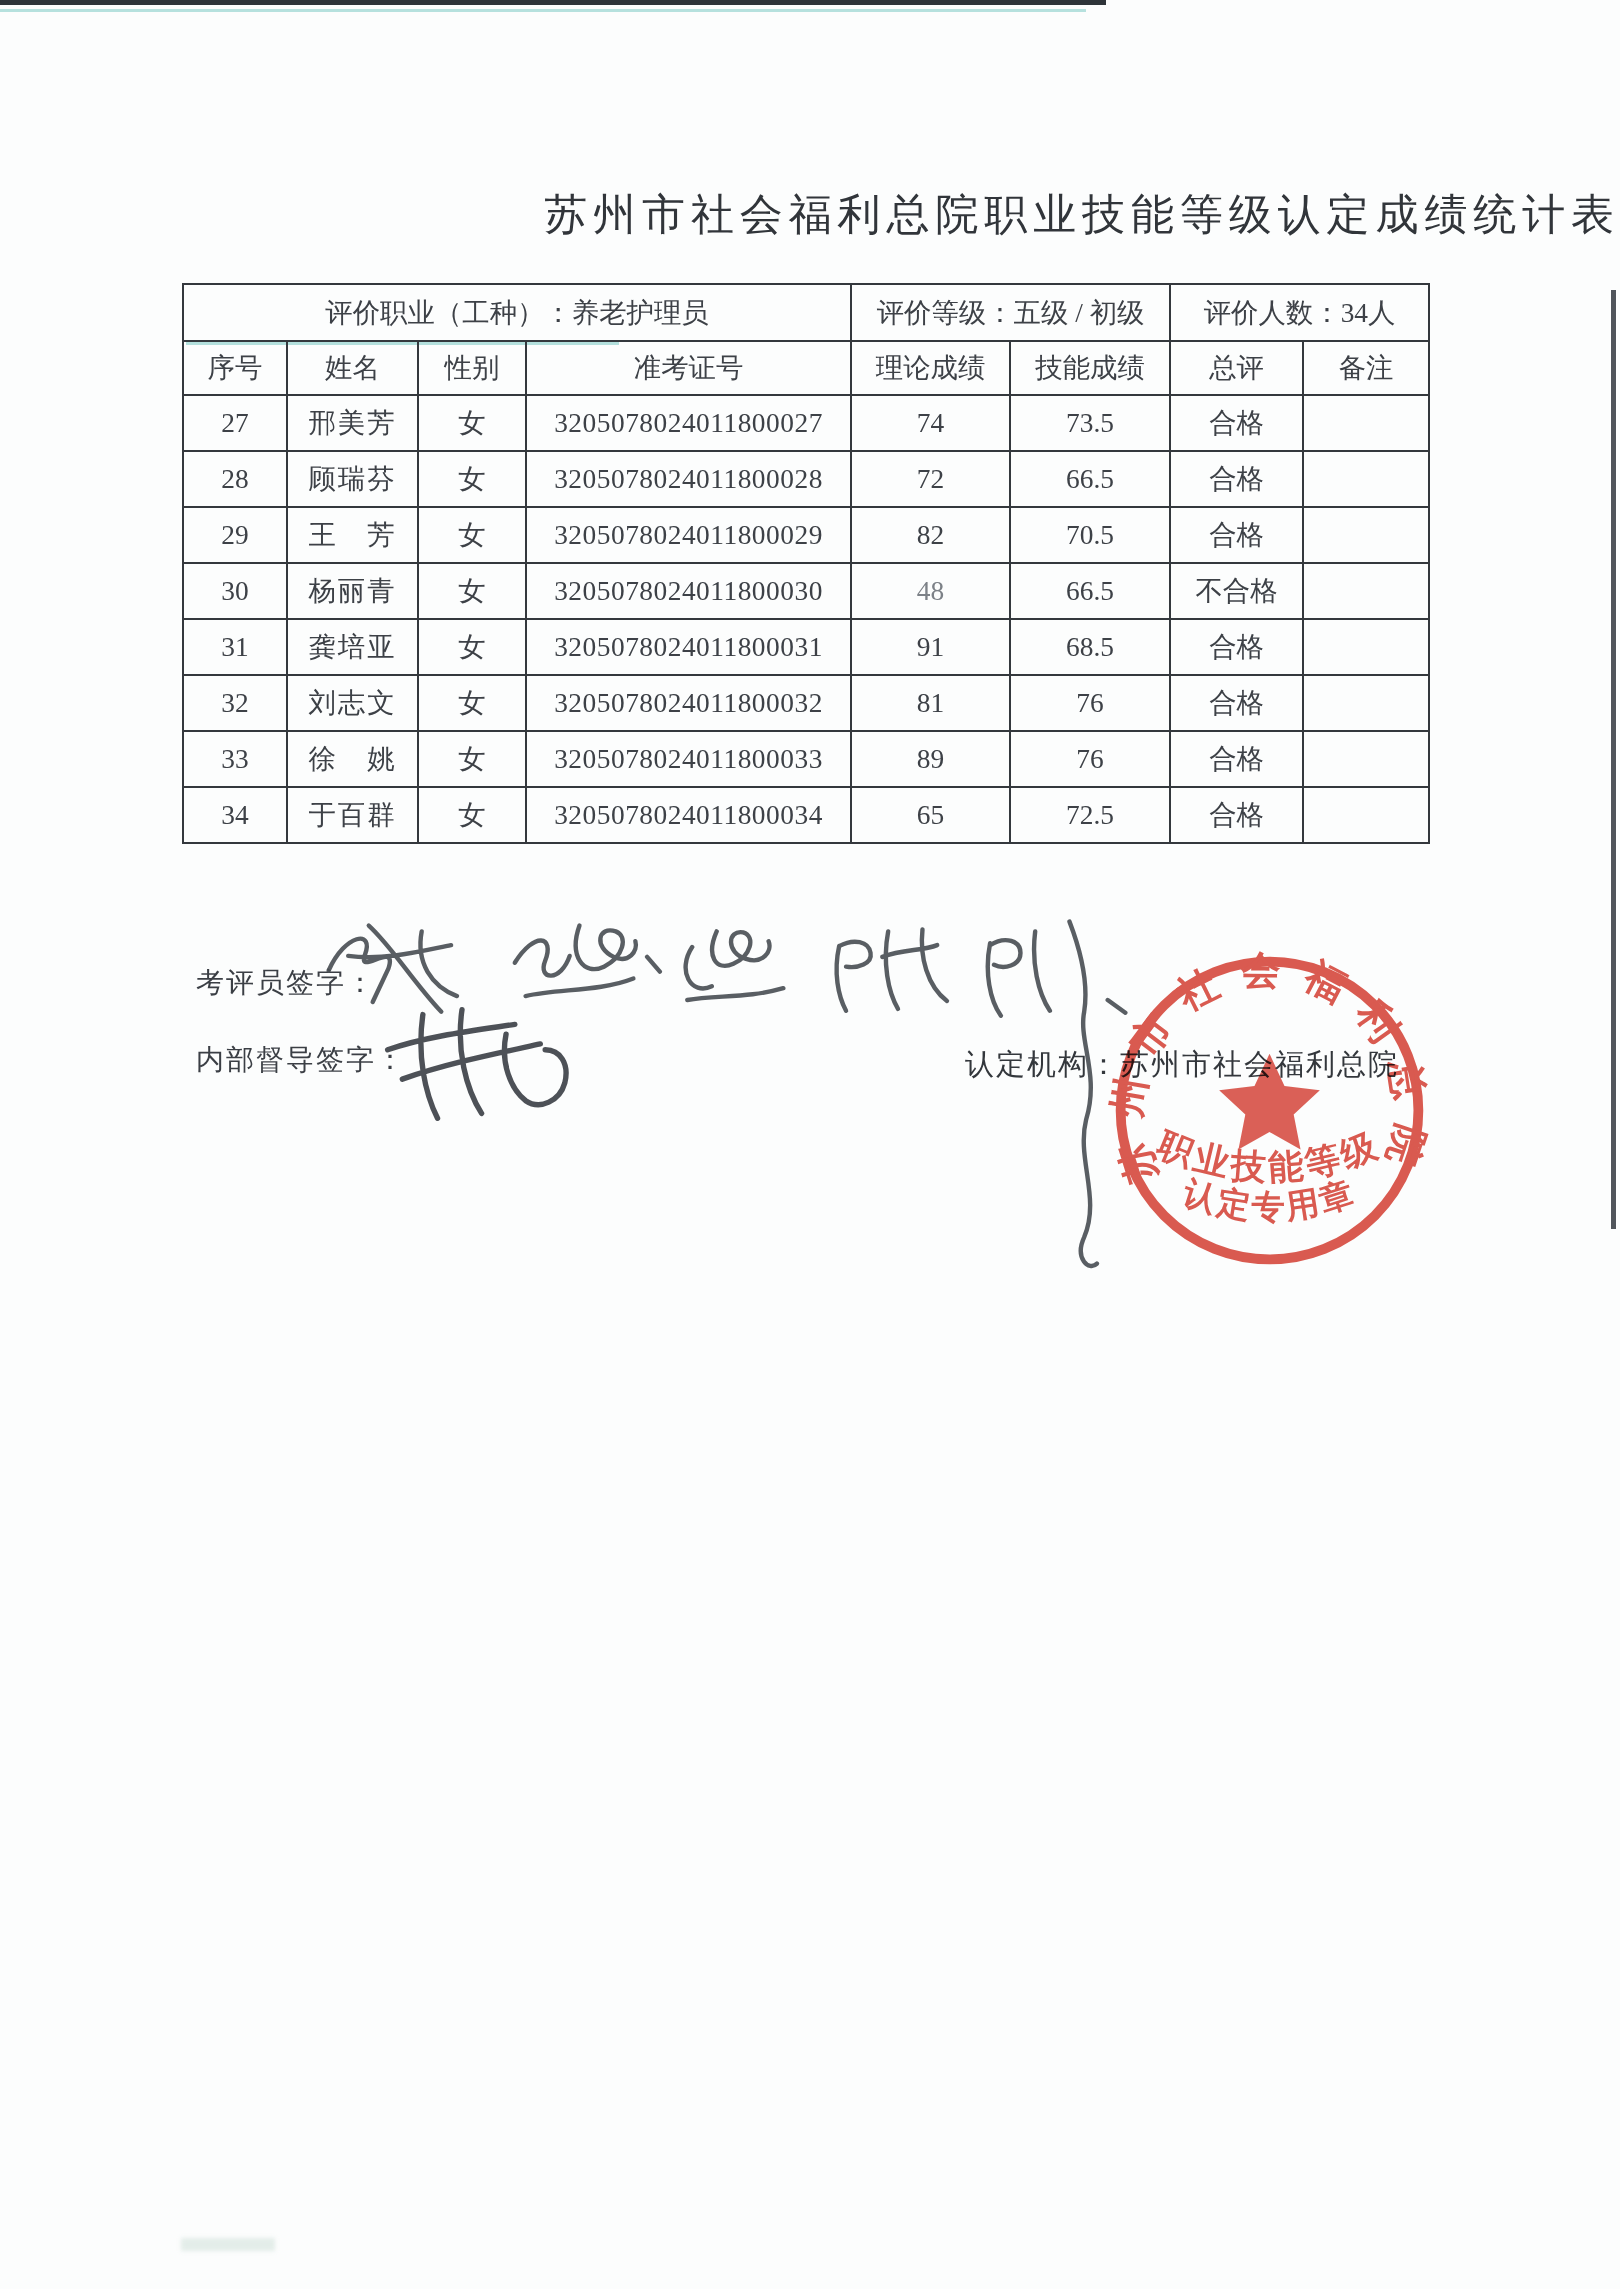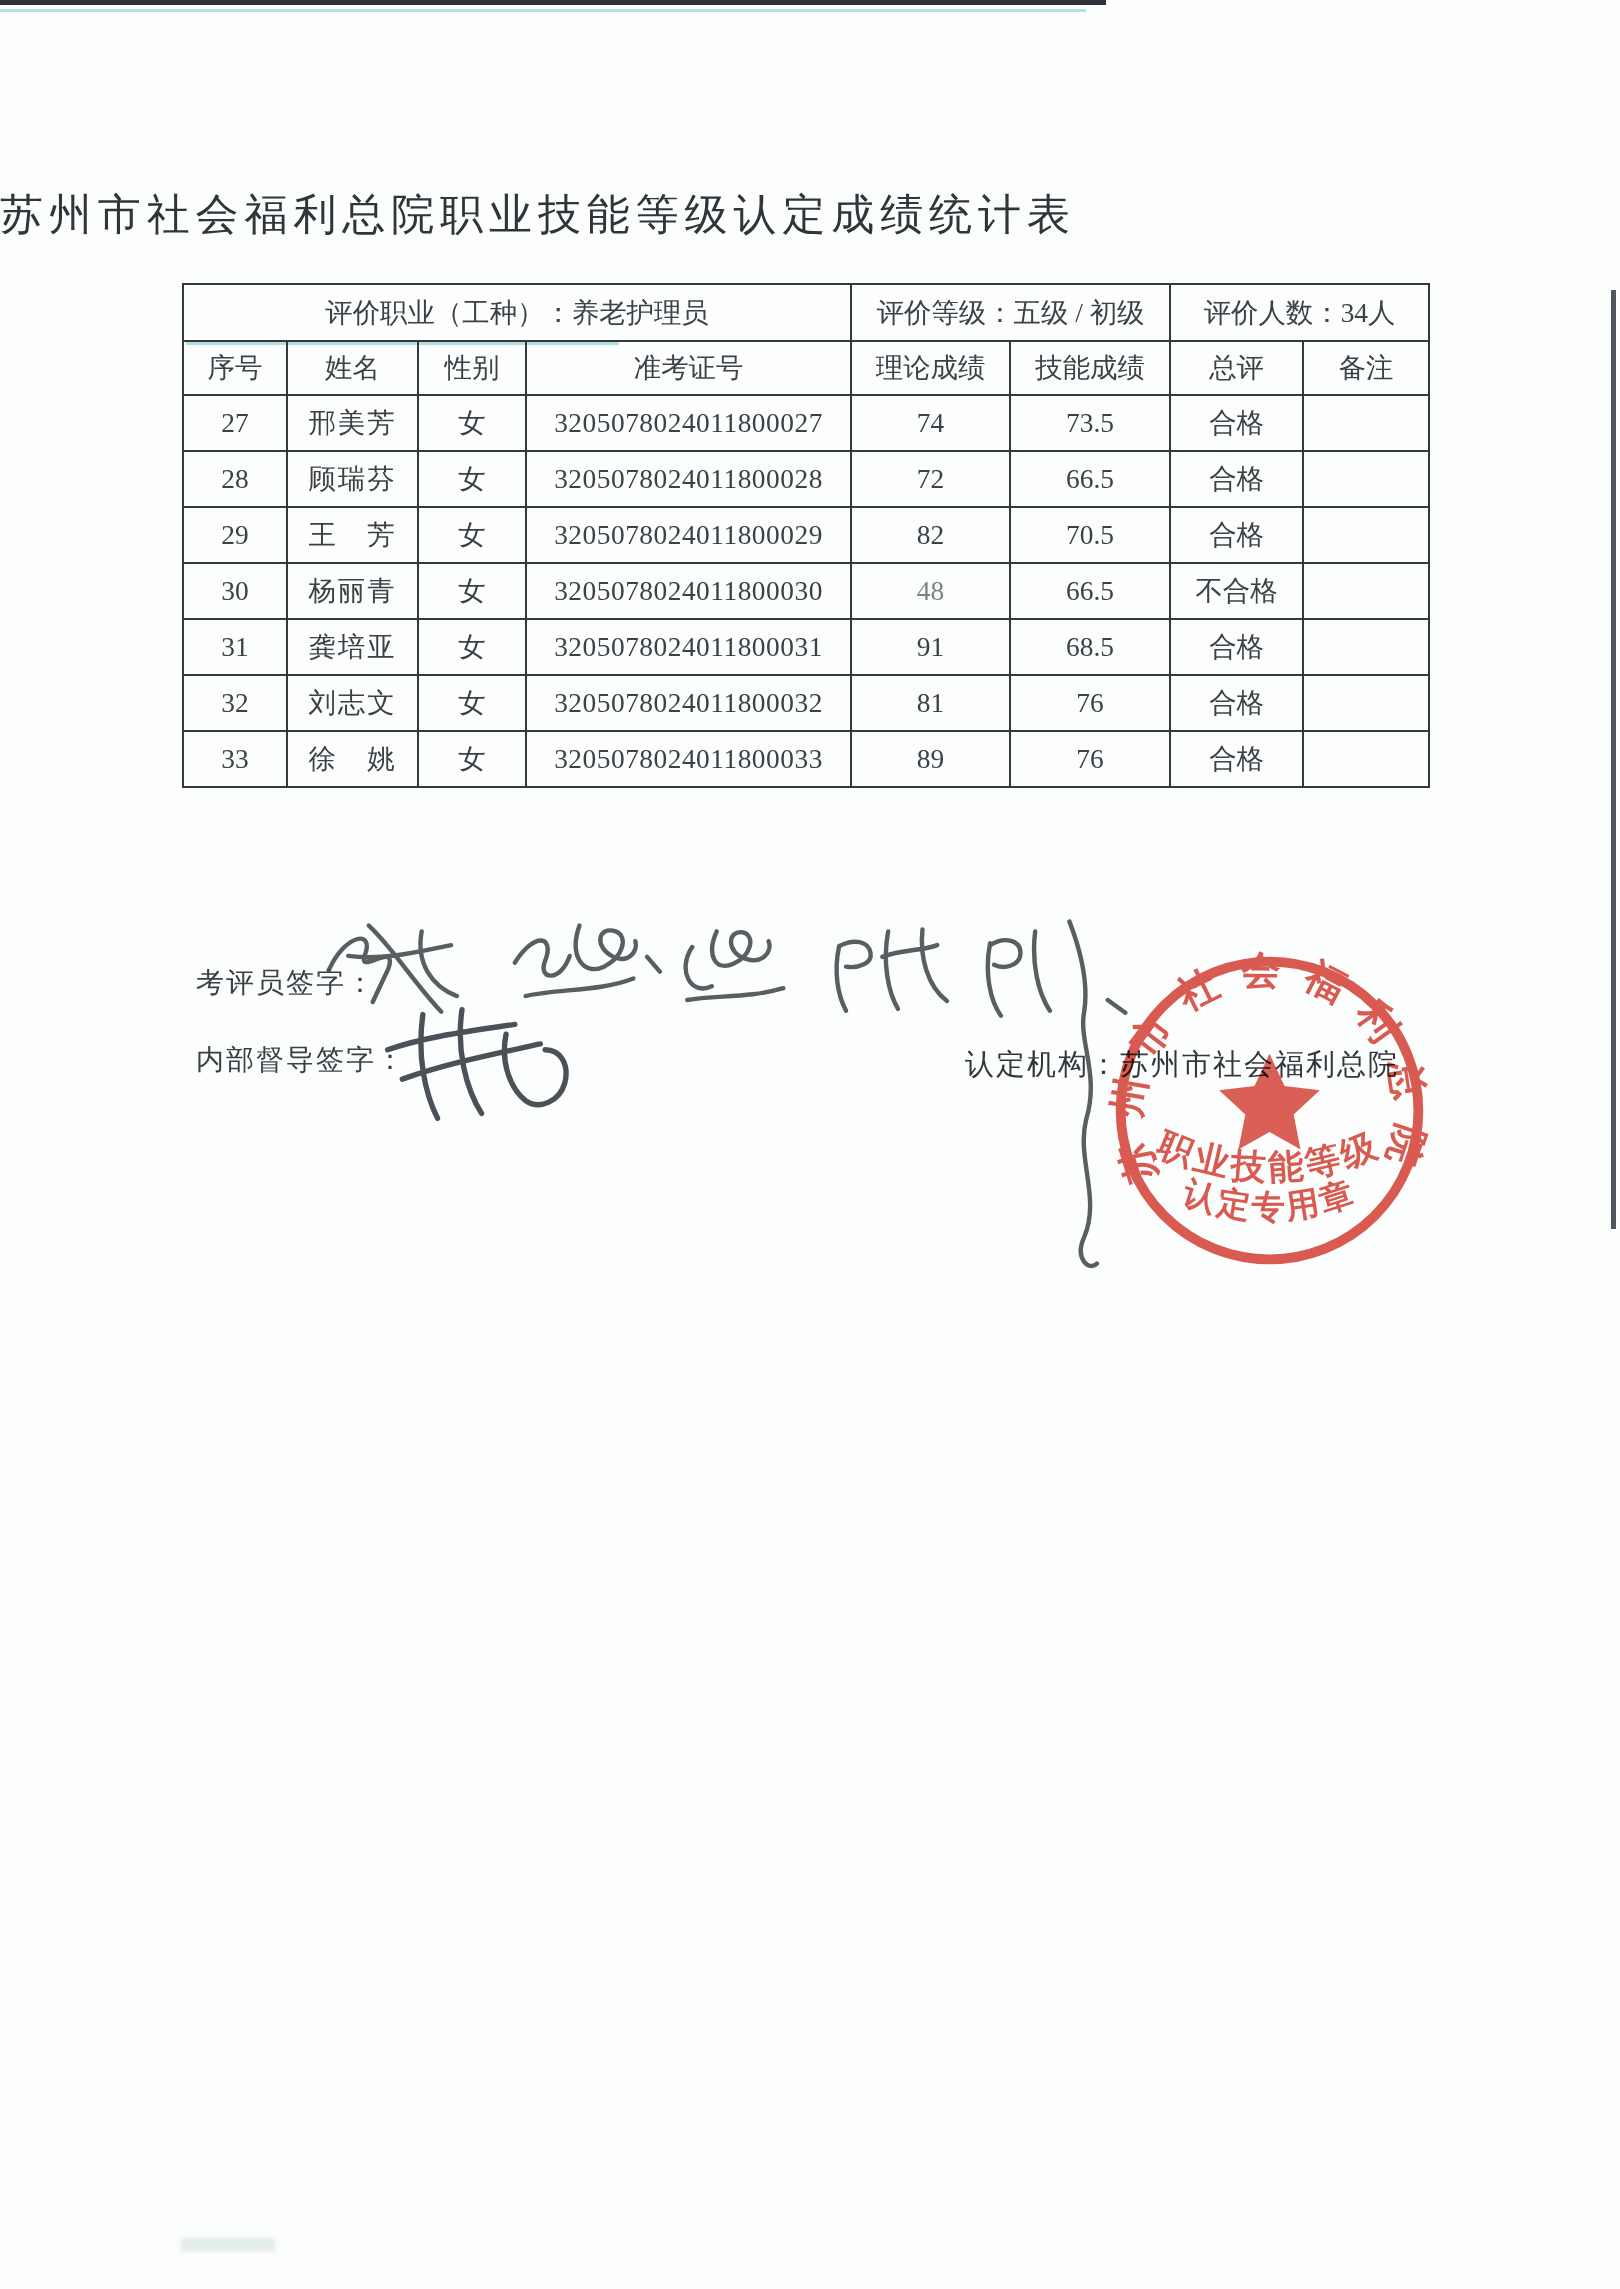--- a/index.html
+++ b/index.html
@@ -10,21 +10,21 @@
     color:#3d4147;
   }
   
   .scan-top-line{position:absolute;left:0;top:0;width:1106px;height:4.9px;background:#2e3439;}
   .scan-top-teal{position:absolute;left:0;top:8.8px;width:1086px;height:2.9px;background:rgba(112,198,192,.5);}
   .scan-right-line{position:absolute;left:1611px;top:290px;width:4.9px;height:939px;background:#383e44;opacity:.88;}
   .scan-teal-underline{position:absolute;left:186px;top:342px;width:433px;height:2.9px;background:rgba(118,200,194,.55);}
   .scan-smudge{position:absolute;left:181px;top:2238px;width:94px;height:12.7px;background:rgba(140,182,162,.22);filter:blur(2px);}
   
   .doc-title{
-    position:absolute;top:186px;left:0;width:100%;text-align:left;
+    position:absolute;top:186px;left:0;width:100%;text-align:right;
     font-size:43px;letter-spacing:5.9px;color:#31353a;white-space:nowrap;
   }
   
   table.score{
     position:absolute;left:182px;top:283px;width:1247px;
     border-collapse:collapse;table-layout:fixed;
     border:2.9px solid #2e3237;
   }
   table.score td{
     border:2px solid #34383d;padding:0;text-align:center;
@@ -150,20 +150,30 @@
       <td>合格</td>
       <td></td>
     </tr>
     <tr class="rowD">
       <td>33</td>
       <td class="namecol">徐　姚</td>
       <td>女</td>
       <td class="ticket">3205078024011800033</td>
       <td>89</td>
       <td>76</td>
+      <td>合格</td>
+      <td></td>
+    </tr>
+    <tr class="rowD">
+      <td>34</td>
+      <td class="namecol">于百群</td>
+      <td>女</td>
+      <td class="ticket">3205078024011800034</td>
+      <td>65</td>
+      <td>72.5</td>
       <td>合格</td>
       <td></td>
     </tr>
   </tbody>
     </table>
 
   <div class="sig-label lbl-examiner">考评员签字：</div>
   <div class="sig-label lbl-supervisor">内部督导签字：</div>
   <div class="agency-line"><span>认定机构：</span><span>苏州市社会福利总院</span></div>
 

